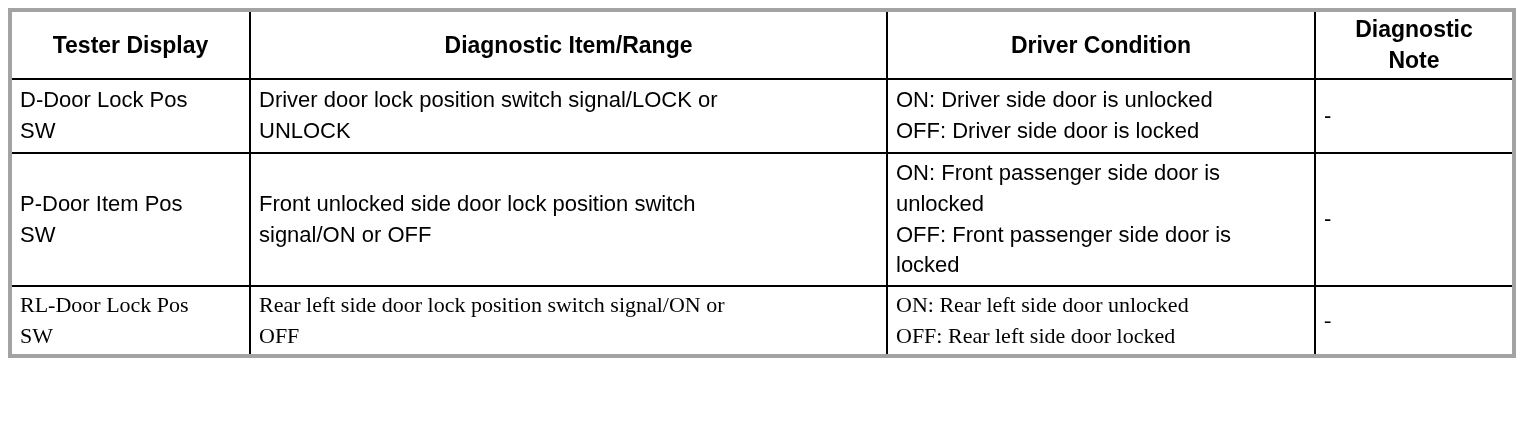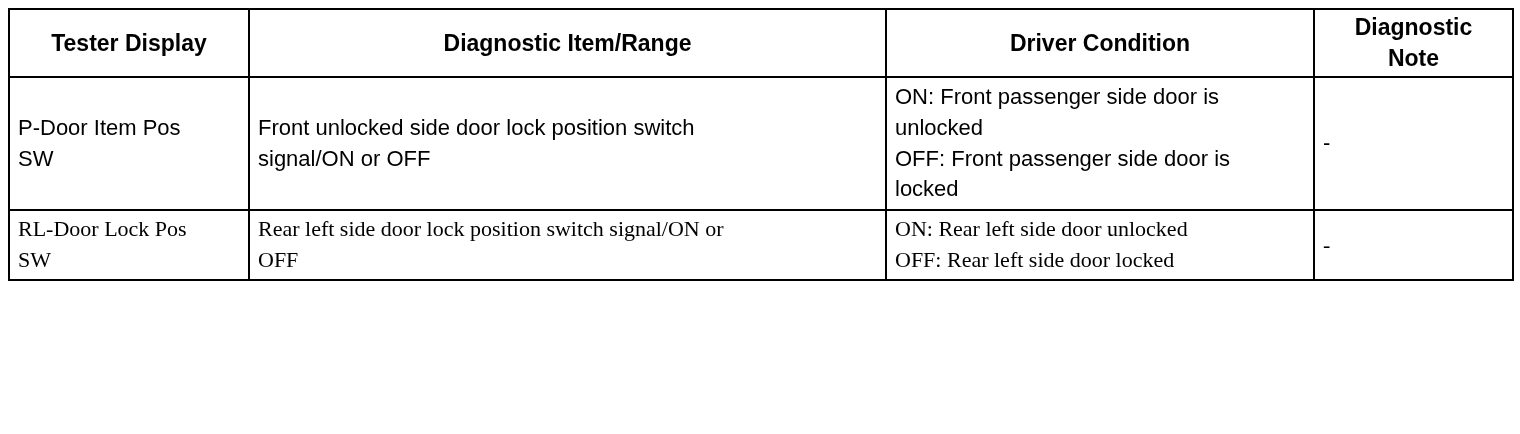--- a/index.html
+++ b/index.html
@@ -14,21 +14,21 @@
     height: 434px;
     box-sizing: border-box;
   }
   .page {
     padding: 8px;
   }
   table.spec-table {
     border-collapse: collapse;
     table-layout: fixed;
     width: 1504px;
-    border: 2px solid #a3a3a3;
+    border: 4px solid #a3a3a3;
     padding-left: 14px;
   }
   table.spec-table th,
   table.spec-table td {
     border: 2px solid #000000;
     padding: 2px 8px;
     vertical-align: middle;
     white-space: pre-line;
     overflow: hidden;
     box-sizing: border-box;
@@ -69,20 +69,29 @@
     <thead>
       <tr class="header-row">
         <th>Tester Display</th>
         <th>Diagnostic Item/Range</th>
         <th>Driver Condition</th>
         <th>Diagnostic
 Note</th>
       </tr>
     </thead>
     <tbody>
+      <tr class="row-d">
+        <td>D-Door Lock Pos
+SW</td>
+        <td>Driver door lock position switch signal/LOCK or
+UNLOCK</td>
+        <td>ON: Driver side door is unlocked
+OFF: Driver side door is locked</td>
+        <td>-</td>
+      </tr>
       <tr class="row-p">
         <td>P-Door Item Pos
 SW</td>
         <td>Front unlocked side door lock position switch
 signal/ON or OFF</td>
         <td>ON: Front passenger side door is
 unlocked
 OFF: Front passenger side door is
 locked</td>
         <td>-</td>

